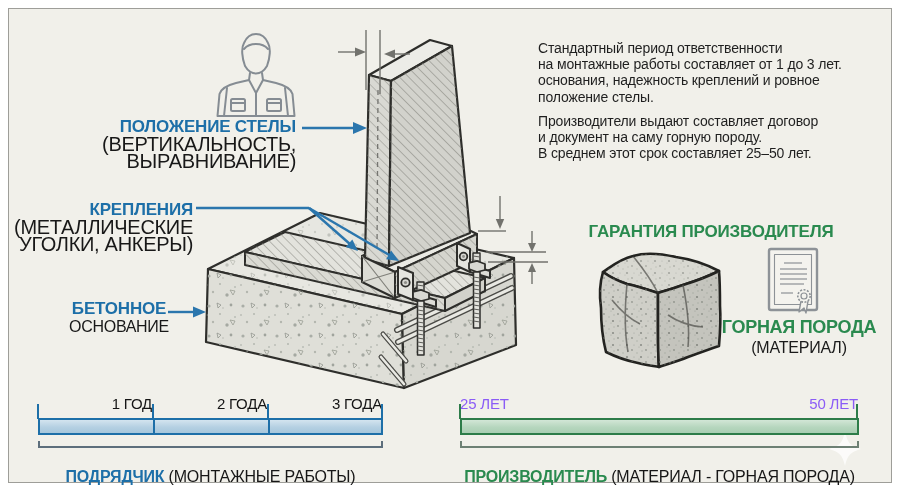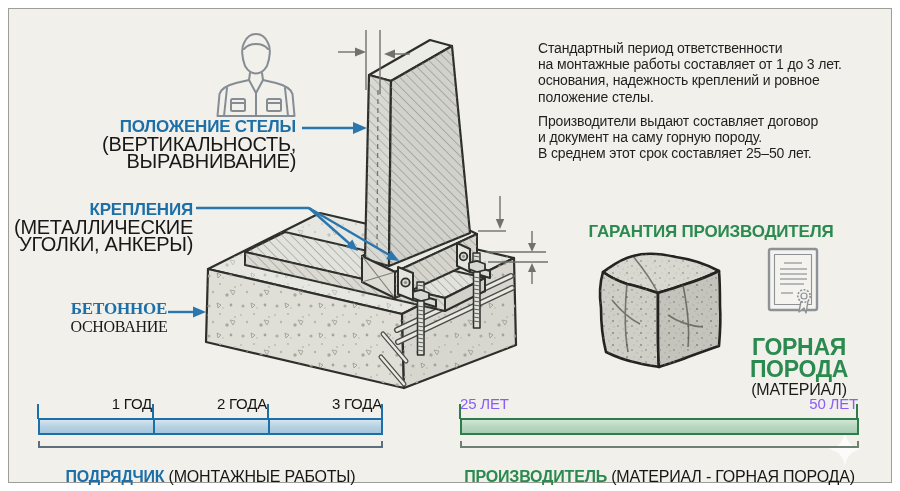--- a/index.html
+++ b/index.html
@@ -249,40 +249,40 @@
     <div class="lbl-sub">(ВЕРТИКАЛЬНОСТЬ,</div>
     <div class="lbl-sub">ВЫРАВНИВАНИЕ)</div>
   </div>
 
   <div class="txt right" style="right:707px;top:200px;">
     <div class="lbl-title blue">КРЕПЛЕНИЯ</div>
     <div class="lbl-sub">(МЕТАЛЛИЧЕСКИЕ</div>
     <div class="lbl-sub">УГОЛКИ, АНКЕРЫ)</div>
   </div>
 
-  <div class="txt center" style="left:60px;top:299px;width:118px;font-family:Liberation Serif, serif;">
+  <div class="txt center" style="left:60px;top:299px;width:118px;">
     <div class="lbl-title blue">БЕТОННОЕ</div>
     <div class="lbl-sub" style="font-size:16px;line-height:18px;">ОСНОВАНИЕ</div>
   </div>
 
   <div class="txt para" style="left:538px;top:40px;">
     <div class="pline">Стандартный период ответственности</div>
     <div class="pline">на монтажные работы составляет от 1 до 3 лет.</div>
     <div class="pline">основания, надежность креплений и ровное</div>
     <div class="pline">положение стелы.</div>
     <div class="pgap"></div>
     <div class="pline">Производители выдают составляет договор</div>
     <div class="pline">и документ на саму горную породу.</div>
     <div class="pline">В среднем этот срок составляет 25–50 лет.</div>
   </div>
 
   <div class="txt center green lbl-title" style="left:582px;top:222px;width:258px;">ГАРАНТИЯ ПРОИЗВОДИТЕЛЯ</div>
 
   <div class="txt center" style="left:714px;top:316px;width:170px;">
-    <div class="green" style="font-size:23px;line-height:22px;letter-spacing:-0.3px;margin-top:20px;">ГОРНАЯ ПОРОДА</div>
+    <div class="green" style="font-size:18px;line-height:22px;letter-spacing:-0.3px;">ГОРНАЯ ПОРОДА</div>
     <div style="font-size:16px;line-height:19px;color:#1b1b1b;letter-spacing:-0.2px;">(МАТЕРИАЛ)</div>
   </div>
 
   <div class="seg-lab" style="left:38px;">1 ГОД</div>
   <div class="seg-lab" style="left:153px;">2 ГОДА</div>
   <div class="seg-lab" style="left:268px;">3 ГОДА</div>
   <div class="tick tick-blue" style="left:37px;"></div>
   <div class="tick tick-blue" style="left:152px;"></div>
   <div class="tick tick-blue" style="left:267px;"></div>
   <div class="tick tick-blue" style="left:381px;"></div>

